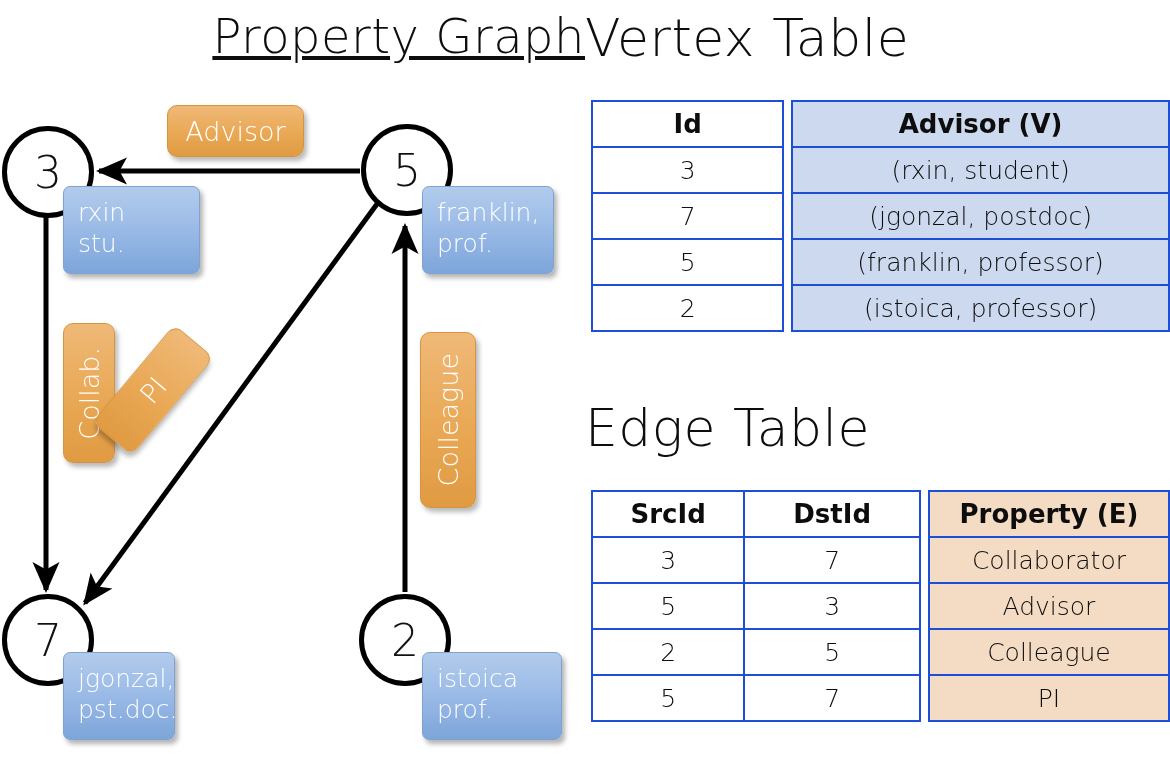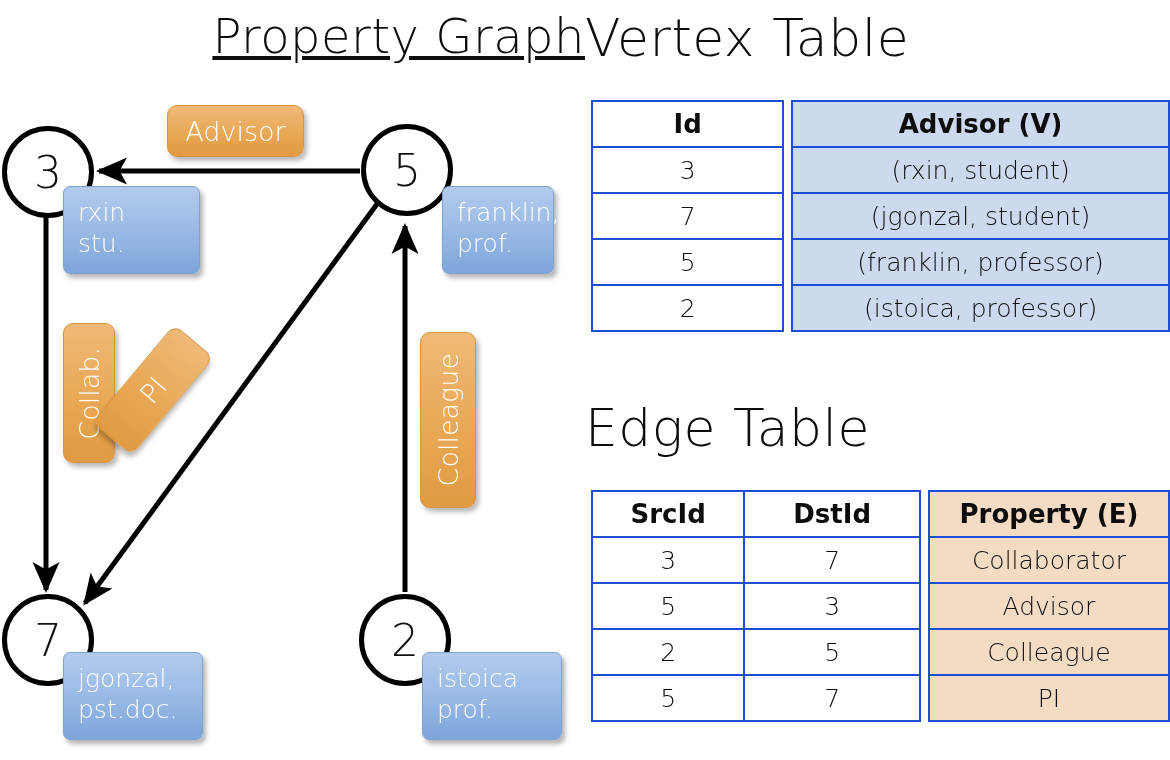--- a/index.html
+++ b/index.html
@@ -84,22 +84,22 @@
     color: #ffffff;
     font-family: "DejaVu Sans", sans-serif;
     font-weight: 300;
     font-size: 25px;
     line-height: 1.25;
     padding: 10px 14px;
     box-sizing: border-box;
     z-index: 4;
   }
   #box-rxin     { left: 63px;  top: 186px; width: 137px; height: 88px; }
-  #box-franklin { left: 442px; top: 186px; width: 112px; height: 88px; }
-  #box-jgonzal  { left: 63px;  top: 652px; width: 140px; height: 88px; }
+  #box-franklin { left: 422px; top: 186px; width: 132px; height: 88px; }
+  #box-jgonzal  { left: 63px;  top: 652px; width: 112px; height: 88px; }
   #box-istoica  { left: 422px; top: 652px; width: 140px; height: 88px; }
   .prop-line { display: block; }
 
   
   .edge-label {
     position: absolute;
     border-radius: 10px;
     background: linear-gradient(180deg, #efb977 0%, #e9a855 55%, #e09b42 100%);
     border: 1px solid #d69440;
     box-shadow: 3px 4px 5px rgba(0,0,0,0.28);
@@ -261,21 +261,21 @@
   </thead>
   <tbody>
     <tr>
       <td class="col-id">3</td>
       <td class="spacer-col"></td>
       <td class="col-prop blue-cell">(rxin, student)</td>
     </tr>
     <tr>
       <td class="col-id">7</td>
       <td class="spacer-col"></td>
-      <td class="col-prop blue-cell">(jgonzal, student)</td>
+      <td class="col-prop blue-cell">(jgonzal, postdoc)</td>
     </tr>
     <tr>
       <td class="col-id">5</td>
       <td class="spacer-col"></td>
       <td class="col-prop blue-cell">(franklin, professor)</td>
     </tr>
     <tr>
       <td class="col-id">2</td>
       <td class="spacer-col"></td>
       <td class="col-prop blue-cell">(istoica, professor)</td>

